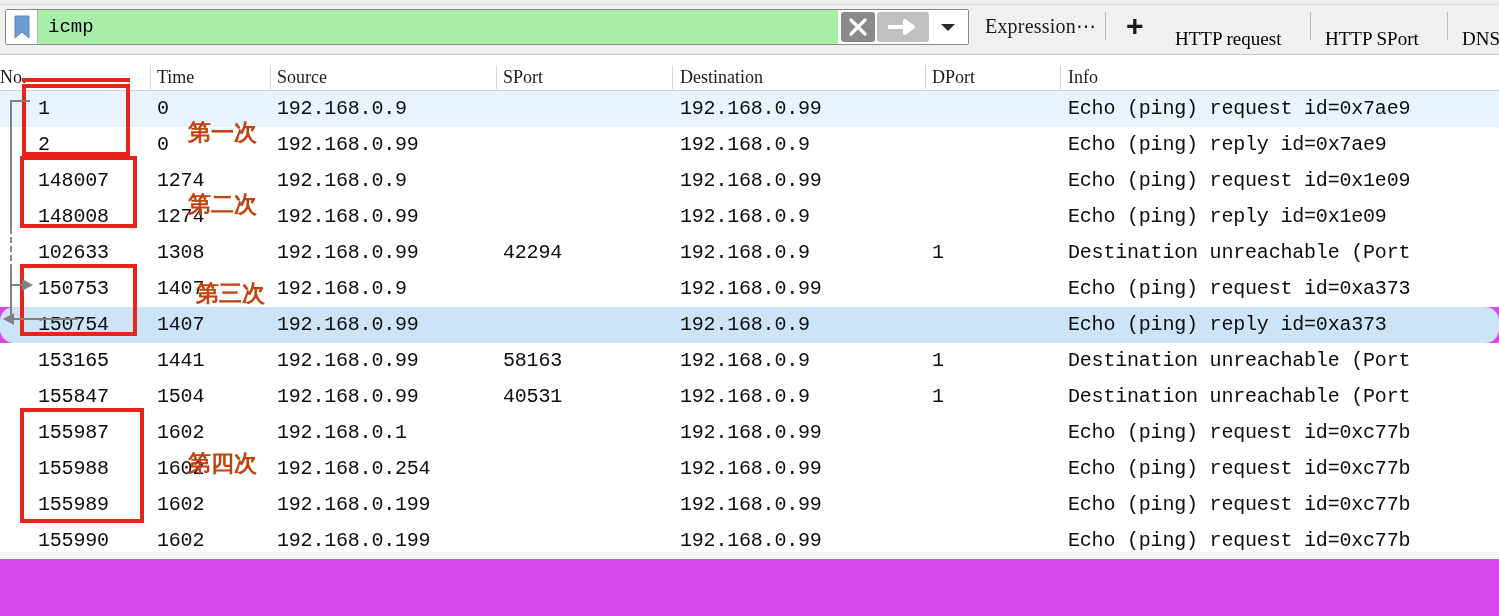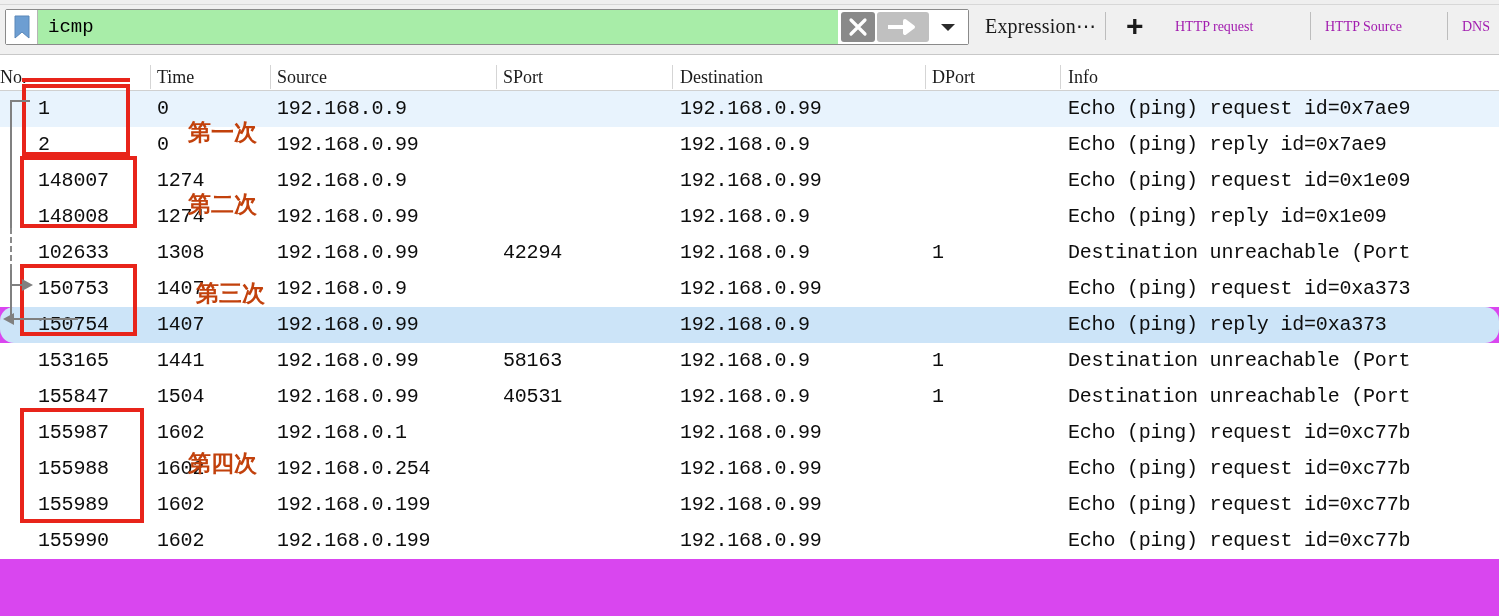--- a/index.html
+++ b/index.html
@@ -113,24 +113,24 @@
     left: 1126px;
     top: 11px;
     font-size: 30px;
     font-weight: bold;
     font-family: "Liberation Sans", sans-serif;
     color: #1a1a1a;
     line-height: 30px;
   }
   .tool-link {
     position: absolute;
-    top: 19px;
+    top: 28px;
     font-family: "Liberation Serif", serif;
-    font-size: 14px;
-    color: #a21caf;
+    font-size: 19px;
+    color: #000000;
     white-space: nowrap;
   }
 
   
   #table {
     position: absolute;
     left: 0; top: 55px;
     width: 1499px;
     height: 561px;
     background: #d946ef;
@@ -257,21 +257,21 @@
   </div>
 
   <div id="expression-btn">Expression⋯</div>
 
   <div class="vsep" style="left:1105px"></div>
 
   <div id="plus-btn">+</div>
 
   <div class="tool-link" style="left:1175px">HTTP request</div>
   <div class="vsep" style="left:1310px"></div>
-  <div class="tool-link" style="left:1325px">HTTP Source</div>
+  <div class="tool-link" style="left:1325px">HTTP SPort</div>
   <div class="vsep" style="left:1447px"></div>
   <div class="tool-link" style="left:1462px">DNS</div>
 </div>
 
 <div id="table">
 
   <div id="thead">
     <div class="th" style="left:0px">No.</div>
     <div class="thsep" style="left:150px"></div>
     <div class="th" style="left:157px">Time</div>

